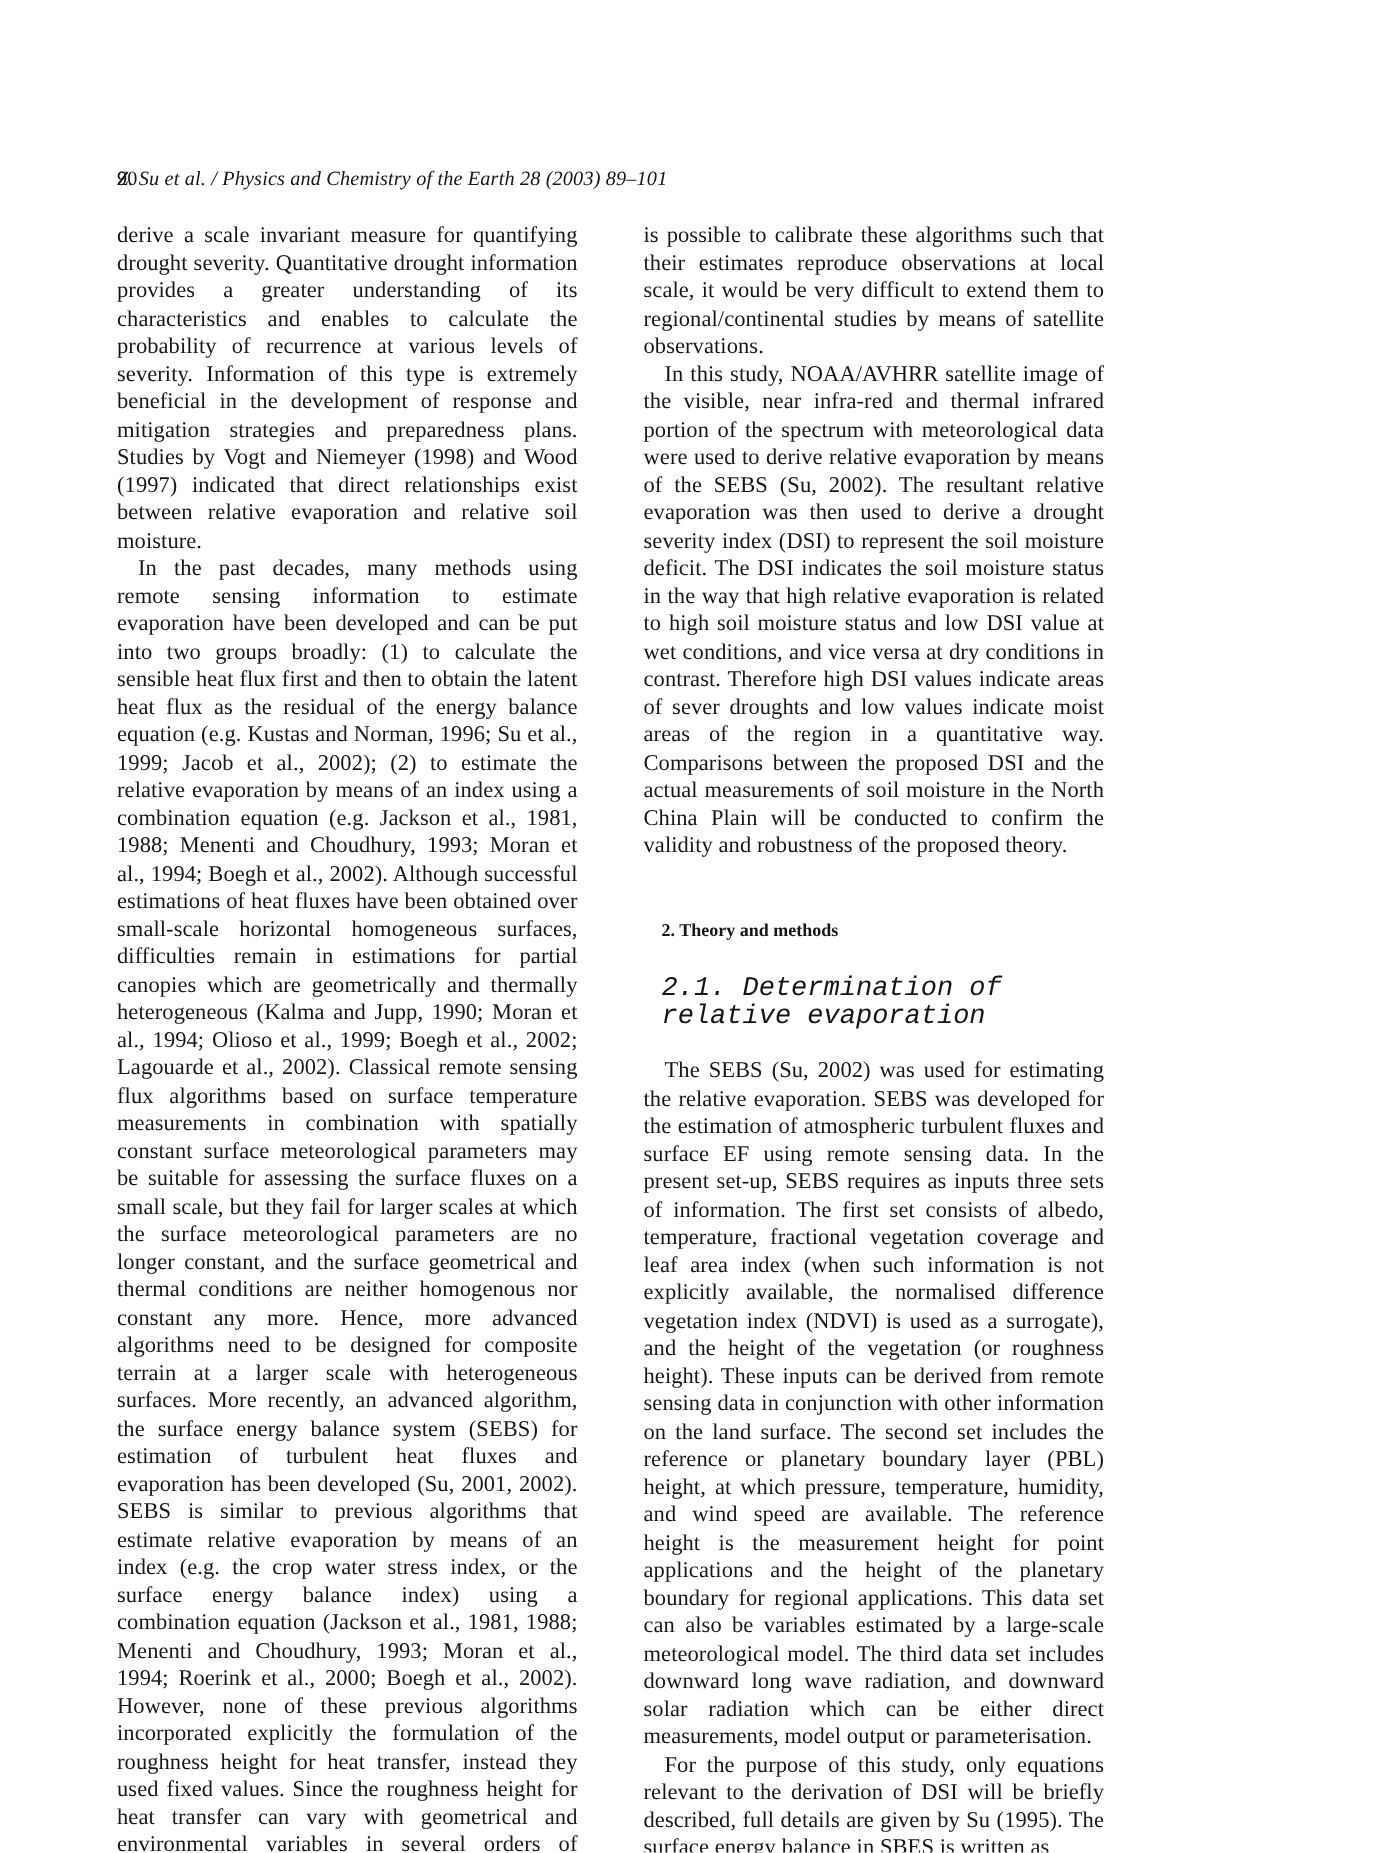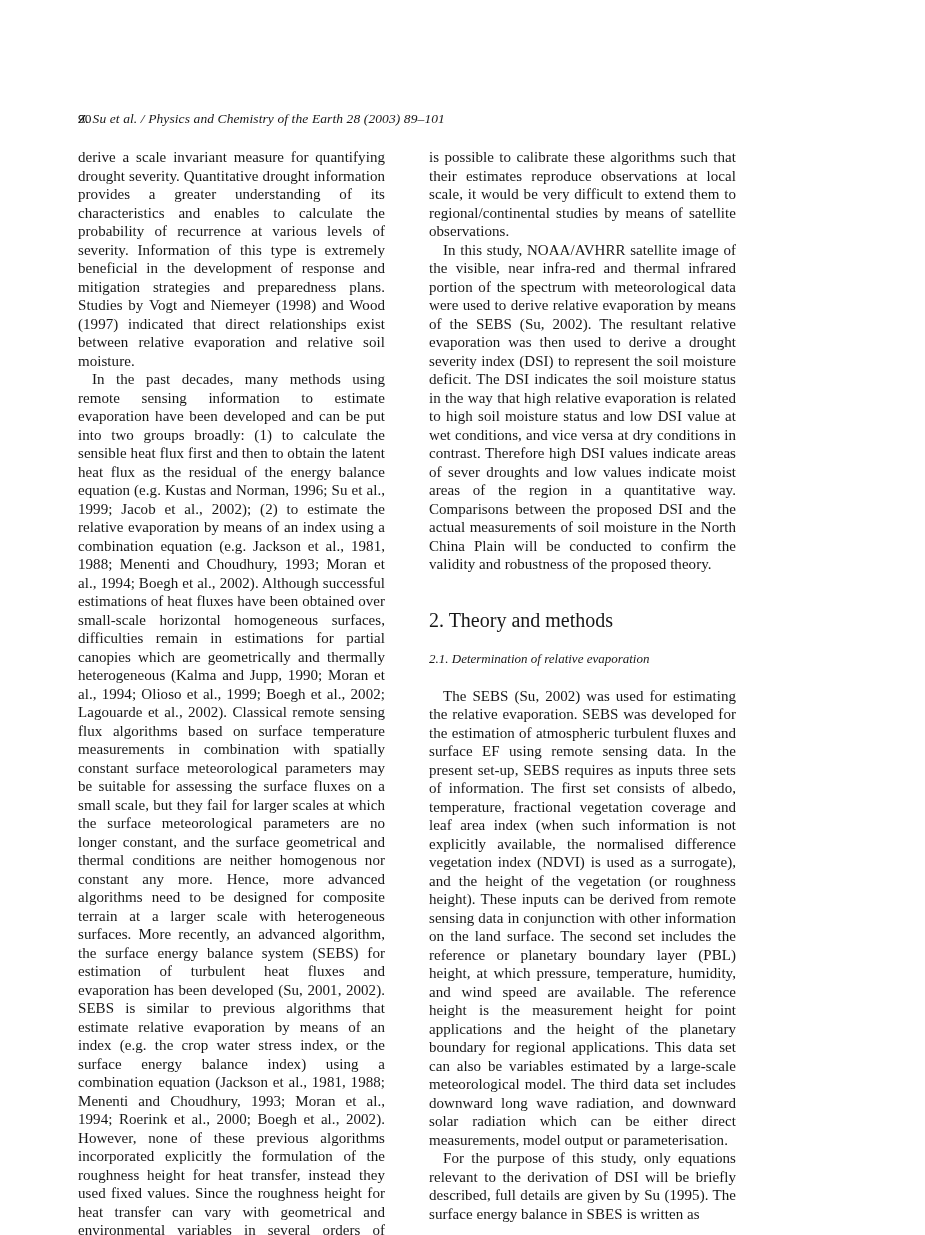--- a/index.html
+++ b/index.html
@@ -54,31 +54,32 @@
     margin: 0;
     font-size: 15px;
     line-height: 18.5px;
     text-align: justify;
     letter-spacing: 0.05px;
   }
   .para.indent {
     text-indent: 14px;
   }
   .section-heading {
-    margin: 37px 0 21px 0;
-    font-size: 20px;
+    margin: 37px 0 21px 12px;
+    font-size: 12px;
     line-height: 18.5px;
-    font-weight: normal;
+    font-weight: bold;
   }
   .subsection-heading {
-    margin: 0 0 18px 0;
-    font-size: 13px;
+    margin: 0 0 18px 12px;
+    font-size: 18px;
     line-height: 18.5px;
     font-weight: normal;
     font-style: italic;
+    font-family: Liberation Mono, monospace;
   }
   
   .equation {
     display: flex;
     justify-content: space-between;
     align-items: baseline;
     margin-top: 25px;
     font-size: 15.5px;
     line-height: 19px;
   }

